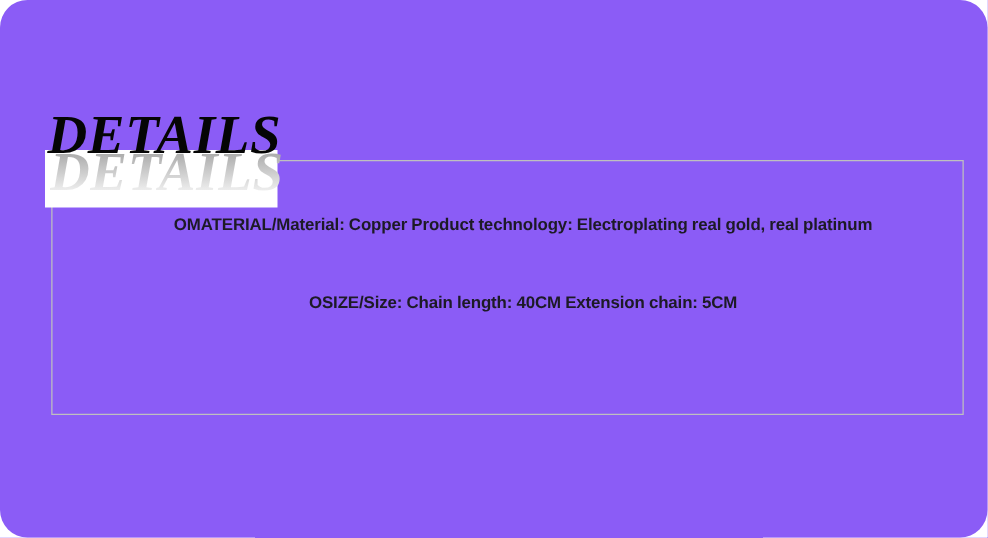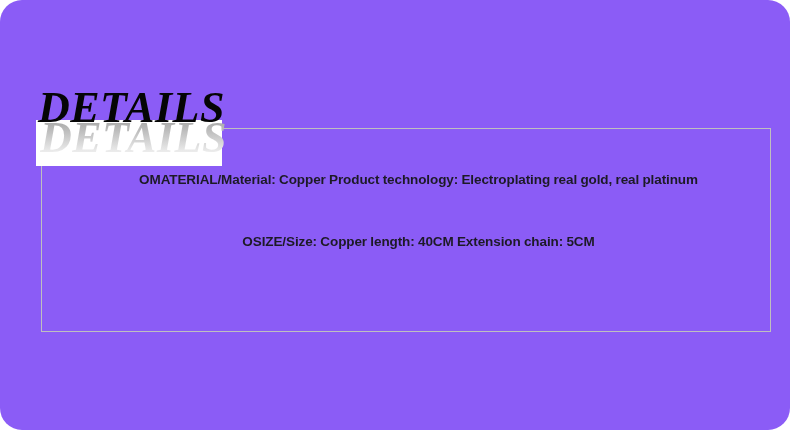--- a/index.html
+++ b/index.html
@@ -134,16 +134,16 @@
 
   <div id="heading-mask"></div>
 
   <div id="heading-block">
     <div class="heading-text" id="heading-ghost">DETAILS</div>
     <div class="heading-text" id="heading-main">DETAILS</div>
   </div>
 
   <div id="details-body">
     <p class="spec-line" id="spec-line-1">OMATERIAL/Material: Copper Product technology: Electroplating real gold, real platinum</p>
-    <p class="spec-line" id="spec-line-2">OSIZE/Size: Copper length: 40CM Extension chain: 5CM</p>
+    <p class="spec-line" id="spec-line-2">OSIZE/Size: Chain length: 40CM Extension chain: 5CM</p>
   </div>
 
 </div>
 
 </body></html>

